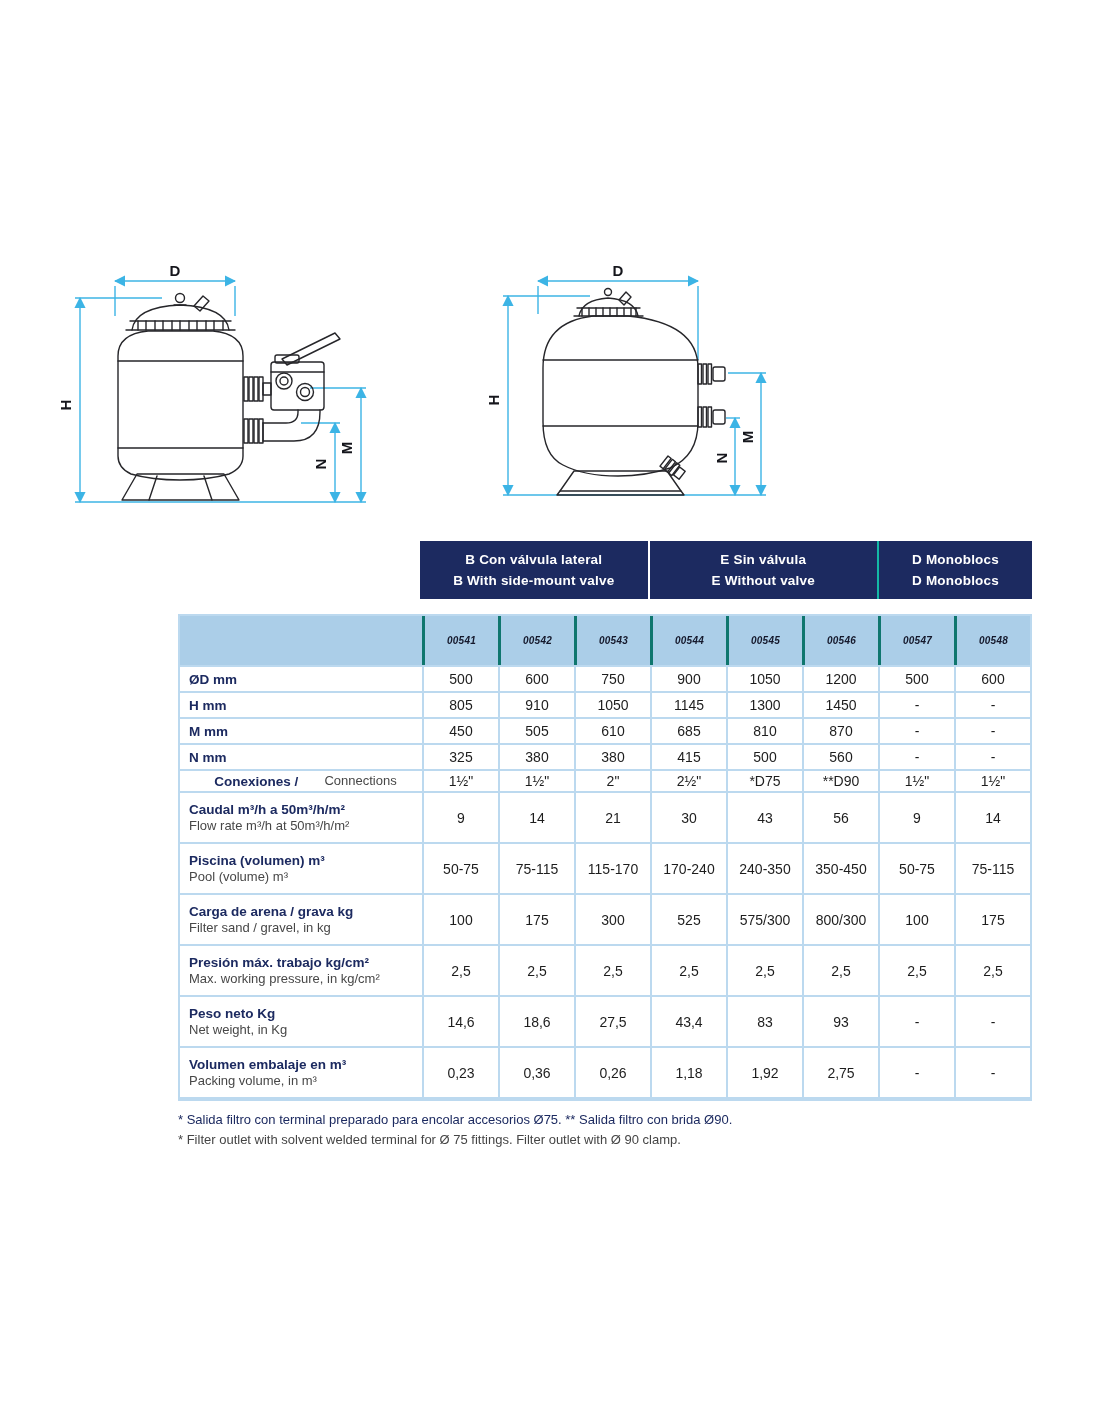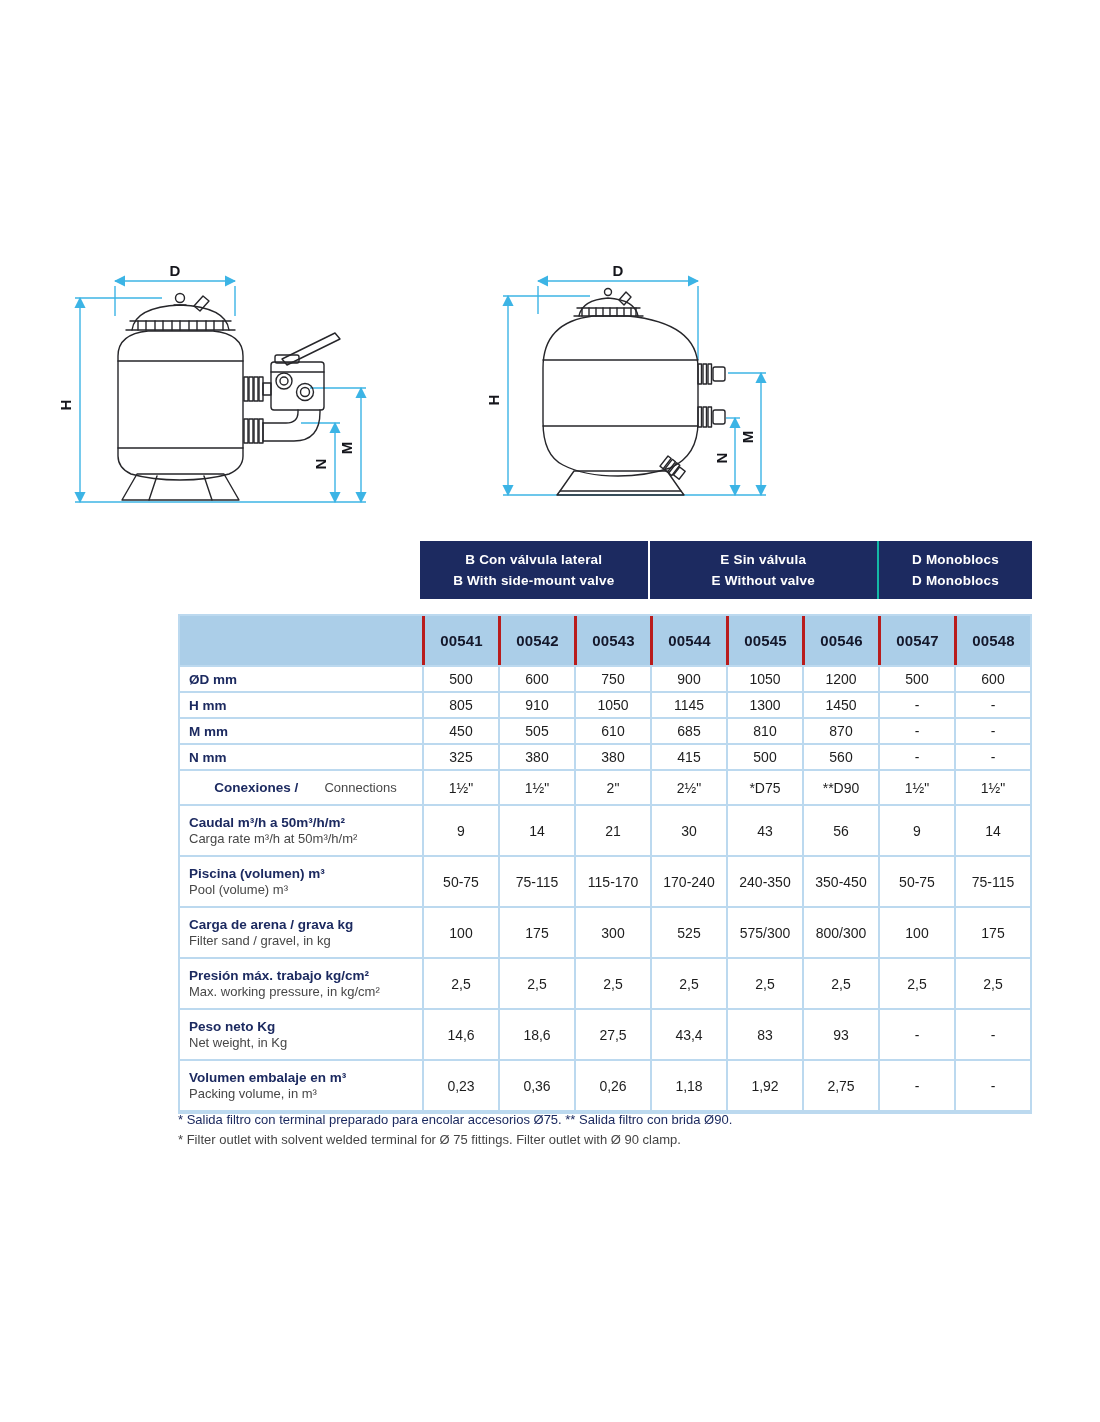--- a/index.html
+++ b/index.html
@@ -31,26 +31,26 @@
   .band-sec.s3{width:153px;}
   .band-sec span{color:#fff;font-weight:700;font-size:13.5px;letter-spacing:.2px;white-space:nowrap;}
 
   
   .spec-table{position:absolute;left:178px;top:614px;width:854px;border:2px solid var(--grid);border-bottom:4px solid var(--grid);background:#fff;}
   .tr{display:flex;width:100%;}
   .tr.body{border-top:2px solid var(--grid);}
   .thead{height:49px;background:var(--hdrblue);}
   .th{display:flex;align-items:center;justify-content:center;}
   .th.label-col{width:242px;flex:none;}
-  .th.model{flex:1;border-left:3px solid #b91c1c;font-weight:700;font-size:15px;color:#14182B;letter-spacing:.2px;}
+  .th.model{flex:1;border-left:3px solid #0f766e;font-weight:700;font-size:10px;color:#14182B;letter-spacing:.2px;font-style:italic;}
   .td{display:flex;align-items:center;justify-content:center;flex:1;border-left:2px solid var(--grid);font-size:14px;color:var(--ink);white-space:nowrap;}
   .td.label-col{width:242px;flex:none;border-left:none;flex-direction:column;align-items:flex-start;justify-content:center;padding-left:9px;border-radius:8px;}
   .td.label-col.inline-lab{flex-direction:row;align-items:center;}
   .r-single{height:26px;}
-  .r-inline{height:35px;}
+  .r-inline{height:22px;}
   .r-double{height:51px;}
   .es{font-weight:700;font-size:13.5px;color:var(--navy);line-height:17px;white-space:nowrap;}
   .en{font-weight:400;font-size:13px;color:var(--gray);line-height:16px;white-space:nowrap;}
   .en.inline{margin-left:26px;}
 
   
   .footnotes{position:absolute;left:178px;top:1110px;font-size:13px;line-height:20px;}
   .fn-es{color:var(--navy);}
   .fn-en{color:#454545;}
 </style>
@@ -253,21 +253,21 @@
         <div class="td val">2"</div>
         <div class="td val">2½"</div>
         <div class="td val">*D75</div>
         <div class="td val">**D90</div>
         <div class="td val">1½"</div>
         <div class="td val">1½"</div>
       </div>
       <div class="tr body r-double">
         <div class="td label-col">
           <span class="es">Caudal m³/h a 50m³/h/m²</span>
-          <span class="en">Carga rate m³/h at 50m³/h/m²</span>
+          <span class="en">Flow rate m³/h at 50m³/h/m²</span>
         </div>
         <div class="td val">9</div>
         <div class="td val">14</div>
         <div class="td val">21</div>
         <div class="td val">30</div>
         <div class="td val">43</div>
         <div class="td val">56</div>
         <div class="td val">9</div>
         <div class="td val">14</div>
       </div>

